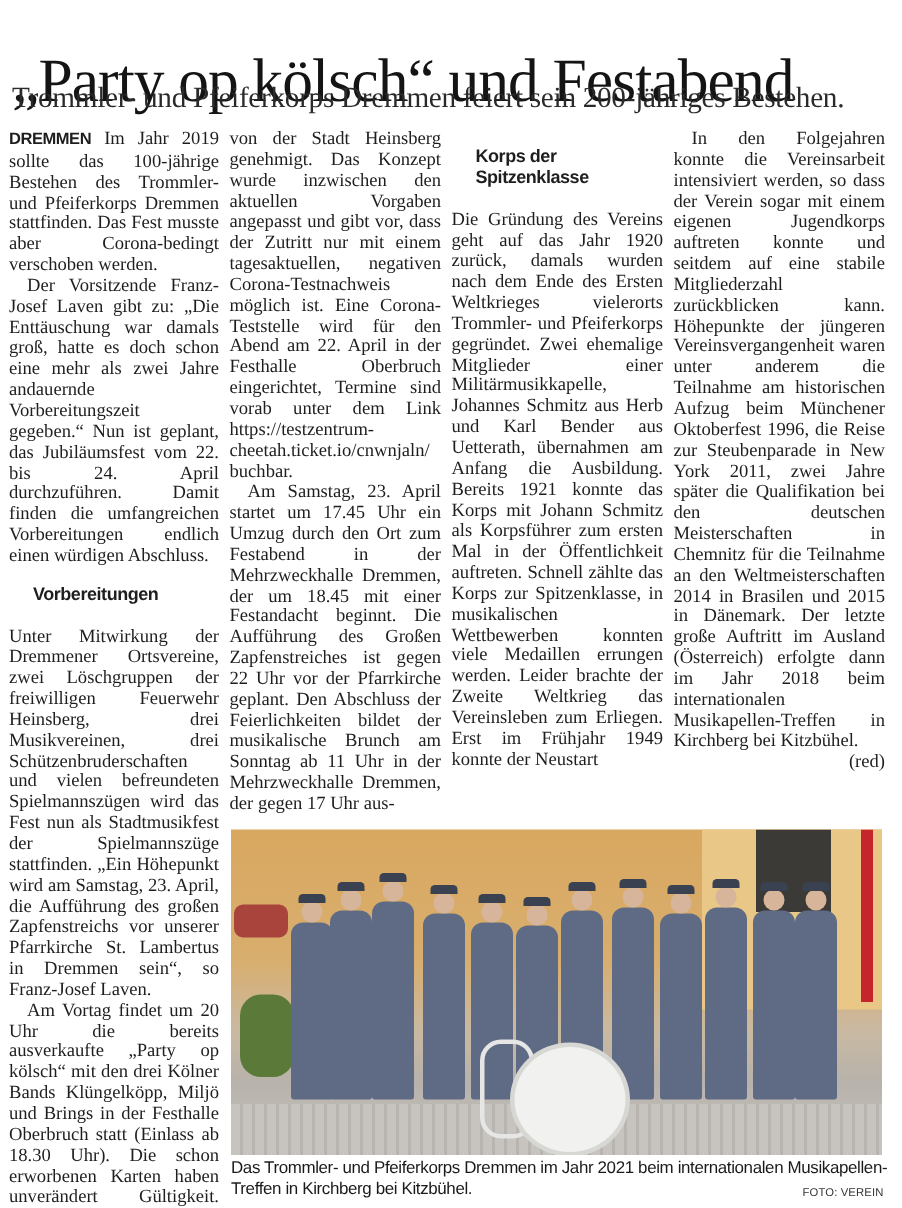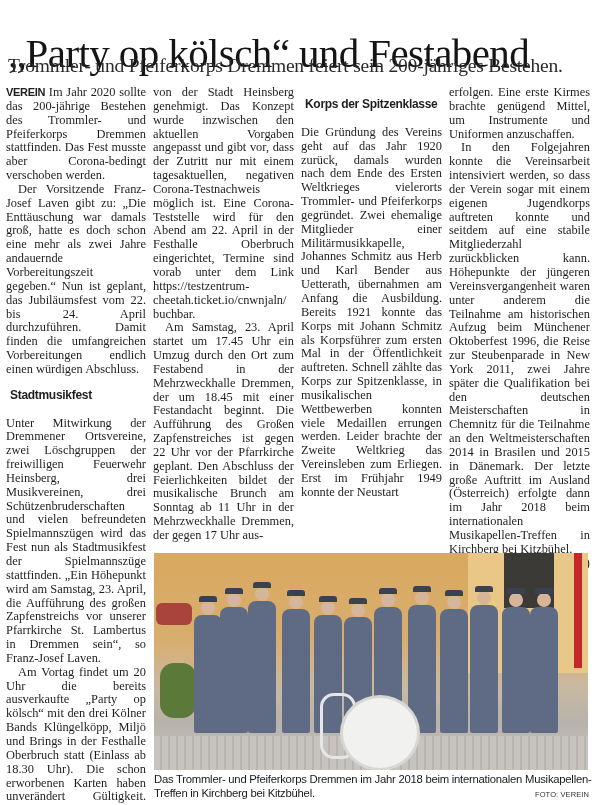--- a/index.html
+++ b/index.html
@@ -19,21 +19,21 @@
     position: absolute; top: 86px;
     font-family: "Liberation Serif", "DejaVu Serif", serif;
     font-size: 12.4px; line-height: 13.85px; text-align: justify; hyphens: manual;
     color: #1e1e1e;
   }
   .col p { margin: 0; }
   .col p.indent { text-indent: 12px; }
   .dateline { font-family: "Liberation Sans", "DejaVu Sans", sans-serif; font-weight: bold; font-size: 11px; letter-spacing: -0.3px; }
   .subhl {
     font-family: "Liberation Sans", "DejaVu Sans", sans-serif; font-weight: bold;
-    font-size: 12px; letter-spacing: -0.3px; margin: 12px 0 14px 4px; text-align: left;
+    font-size: 12px; letter-spacing: -0.3px; margin: 12px 0 14px 16px; text-align: left;
   }
   #c1 { left: 6px;   width: 140px; }
   #c2 { left: 153px; width: 141px; font-family: Liberation Serif, serif; }
   #c3 { left: 301px; width: 141px; }
   #c4 { left: 449px; width: 141px; }
   .photo {
     position: absolute; left: 154px; top: 553px; width: 434px; height: 217px; overflow: hidden;
     background: linear-gradient(180deg, #d9a860 0%, #d8ae6e 40%, #c9b9a2 62%, #b7b2ab 78%, #c9c6c2 100%);
   }
   .photo .wall-r { position:absolute; right:0; top:0; width:120px; height:120px; background:#e8c787; }
@@ -59,39 +59,38 @@
     font-family: "Liberation Sans", "DejaVu Sans", sans-serif; font-size: 7.5px; color: #333; letter-spacing: 0.1px; margin-left: 32px;
   }
 </style>
 </head>
 <body>
 
 <h1 class="headline">„Party op kölsch“ und Festabend</h1>
 <div class="subhead">Trommler- und Pfeiferkorps Dremmen feiert sein 200-jähriges Bestehen.</div>
 
 <div class="col" id="c1">
-  <p><span class="dateline">VEREIN</span> <span>Im Jahr 2020 sollte das 200-jährige Bestehen des Trommler- und Pfeiferkorps Dremmen stattfinden. Das Fest musste aber Corona-bedingt verschoben werden.</span></p>
+  <p><span class="dateline">DREMMEN</span> <span>Im Jahr 2019 sollte das 100-jährige Bestehen des Trommler- und Pfeiferkorps Dremmen stattfinden. Das Fest musste aber Corona-bedingt verschoben werden.</span></p>
   <p class="indent">Der Vorsitzende Franz-Josef Laven gibt zu: „Die Enttäuschung war damals groß, hatte es doch schon eine mehr als zwei Jahre andauernde Vorbereitungszeit gegeben.“ Nun ist geplant, das Jubiläumsfest vom 22. bis 24. April durchzuführen. Damit finden die umfangreichen Vorbereitungen endlich einen würdigen Abschluss.</p>
-  <div class="subhl">Stadtmusikfest</div>
+  <div class="subhl">Vorbereitungen</div>
   <p>Unter Mitwirkung der Dremmener Ortsvereine, zwei Löschgruppen der freiwilligen Feuerwehr Heinsberg, drei Musikvereinen, drei Schützenbruderschaften und vielen befreundeten Spielmannszügen wird das Fest nun als Stadtmusikfest der Spielmannszüge stattfinden. „Ein Höhepunkt wird am Samstag, 23. April, die Aufführung des großen Zapfenstreichs vor unserer Pfarrkirche St. Lambertus in Dremmen sein“, so Franz-Josef Laven.</p>
   <p class="indent">Am Vortag findet um 20 Uhr die bereits ausverkaufte „Party op kölsch“ mit den drei Kölner Bands Klüngelköpp, Miljö und Brings in der Festhalle Oberbruch statt (Einlass ab 18.30 Uhr). Die schon erworbenen Karten haben unverändert Gültigkeit. Vorab wurde ein Hygiene-Konzept erstellt und</p>
 </div>
 
 <div class="col" id="c2">
   <p>von der Stadt Heinsberg genehmigt. Das Konzept wurde inzwischen den aktuellen Vorgaben angepasst und gibt vor, dass der Zutritt nur mit einem tagesaktuellen, negativen Corona-Testnachweis möglich ist. Eine Corona-Teststelle wird für den Abend am 22. April in der Festhalle Oberbruch eingerichtet, Termine sind vorab unter dem Link https://testzentrum-cheetah.ticket.io/cnwnjaln/ buchbar.</p>
   <p class="indent">Am Samstag, 23. April startet um 17.45 Uhr ein Umzug durch den Ort zum Festabend in der Mehrzweckhalle Dremmen, der um 18.45 mit einer Festandacht beginnt. Die Aufführung des Großen Zapfenstreiches ist gegen 22 Uhr vor der Pfarrkirche geplant. Den Abschluss der Feierlichkeiten bildet der musikalische Brunch am Sonntag ab 11 Uhr in der Mehrzweckhalle Dremmen, der gegen 17 Uhr aus-</p>
 </div>
 
 <div class="col" id="c3">
   <div class="subhl">Korps der Spitzenklasse</div>
   <p>Die Gründung des Vereins geht auf das Jahr 1920 zurück, damals wurden nach dem Ende des Ersten Weltkrieges vielerorts Trommler- und Pfeiferkorps gegründet. Zwei ehemalige Mitglieder einer Militärmusikkapelle, Johannes Schmitz aus Herb und Karl Bender aus Uetterath, übernahmen am Anfang die Ausbildung. Bereits 1921 konnte das Korps mit Johann Schmitz als Korpsführer zum ersten Mal in der Öffentlichkeit auftreten. Schnell zählte das Korps zur Spitzenklasse, in musikalischen Wettbewerben konnten viele Medaillen errungen werden. Leider brachte der Zweite Weltkrieg das Vereinsleben zum Erliegen. Erst im Frühjahr 1949 konnte der Neustart</p>
 </div>
 
 <div class="col" id="c4">
-  <p>erfolgen. Eine erste Kirmes brachte genügend Mittel, um Instrumente und Uniformen anzuschaffen.</p>
   <p class="indent"><span>In den Folgejahren konnte die Vereinsarbeit intensiviert werden, so dass der Verein sogar mit einem eigenen Jugendkorps auftreten konnte und seitdem auf eine stabile Mitgliederzahl zurückblicken kann. Höhepunkte der jüngeren Vereinsvergangenheit waren unter anderem die Teilnahme am historischen Aufzug beim Münchener Oktoberfest 1996, die Reise zur Steubenparade in New York 2011, zwei Jahre später die Qualifikation bei den deutschen Meisterschaften in Chemnitz für die Teilnahme an den Weltmeisterschaften 2014 in Brasilen und 2015 in Dänemark. Der letzte große Auftritt im Ausland (Österreich) erfolgte dann im Jahr 2018 beim internationalen Musikapellen-Treffen in Kirchberg bei Kitzbühel.</span><span style="float:right">(red)</span></p>
 </div>
 
 <div class="photo" title="Gruppenfoto des Trommler- und Pfeiferkorps in grauen Uniformen mit Trommel und Lyra vor einem Holzgebäude">
   <div class="wall-r"></div>
   <div class="shutter"></div>
   <div class="redpole"></div>
   <div class="flowers"></div>
   <div class="bush"></div>
   <div class="ground"></div>
@@ -106,14 +105,14 @@
     <div class="person" style="left:214px;height:128px"></div>
     <div class="person" style="left:246px;height:124px"></div>
     <div class="person" style="left:276px;height:128px"></div>
     <div class="person" style="left:308px;height:126px"></div>
     <div class="person" style="left:336px;height:126px"></div>
   </div>
   <div class="lyre"></div>
   <div class="drum"></div>
 </div>
 
-<div class="caption">Das Trommler- und Pfeiferkorps Dremmen im Jahr 2018 beim internationalen Musikapellen-Treffen in Kirchberg bei Kitzbühel.</div>
+<div class="caption">Das Trommler- und Pfeiferkorps Dremmen im Jahr 2021 beim internationalen Musikapellen-Treffen in Kirchberg bei Kitzbühel.</div>
 <div class="credit">FOTO: VEREIN</div>
 
 </body></html>

